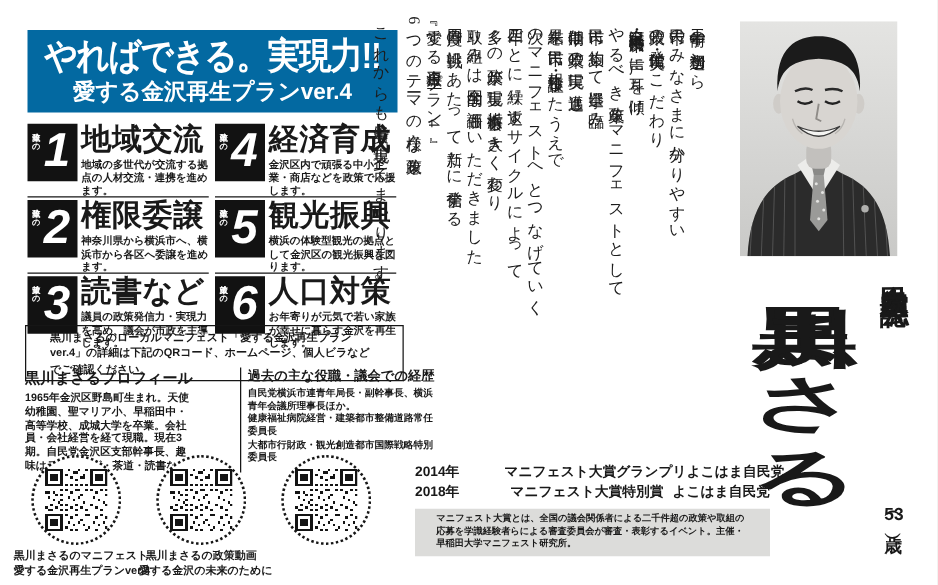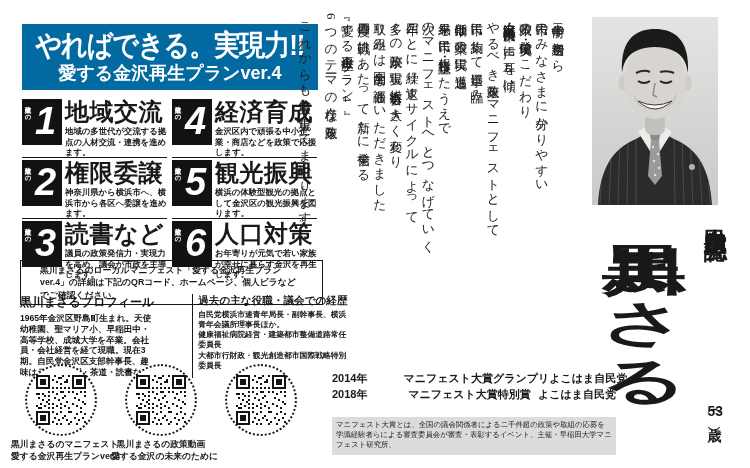--- a/index.html
+++ b/index.html
@@ -76,22 +76,22 @@
   .qr-svg { width:50px; height:50px; shape-rendering:crispEdges; }
   .qr-cap { font-size:8.8px; font-weight:800; line-height:1.35; margin-top:3px; white-space:nowrap; }
 
   
   .awards { position:absolute; left:332px; top:371px; width:284px; }
   .award-row { display:flex; font-size:11px; font-weight:800; line-height:15.5px; white-space:nowrap; }
   .award-year { width:46px; }
   .award-name { width:148px;margin-left:36px; }
   .award-recipient { flex:1; }
   .award-note {
-    margin-top:15px; background:#dcdcda; padding:3px 4px 4px;
-    font-size:7.4px; font-weight:400; line-height:1.38;
+    margin-top:5px; background:#dcdcda; padding:3px 17px 4px;
+    font-size:7.4px; font-weight:700; line-height:1.38;
   }
 
   
   .photo { position:absolute; left:592px; top:17px; width:126px; height:188px; }
   .photo svg { width:100%; height:100%; display:block; }
 
   .party {
     position:absolute; left:702px; top:210px;
     writing-mode:vertical-rl; font-size:23px; font-weight:900;
     line-height:28px; letter-spacing:0.5px; white-space:nowrap;

